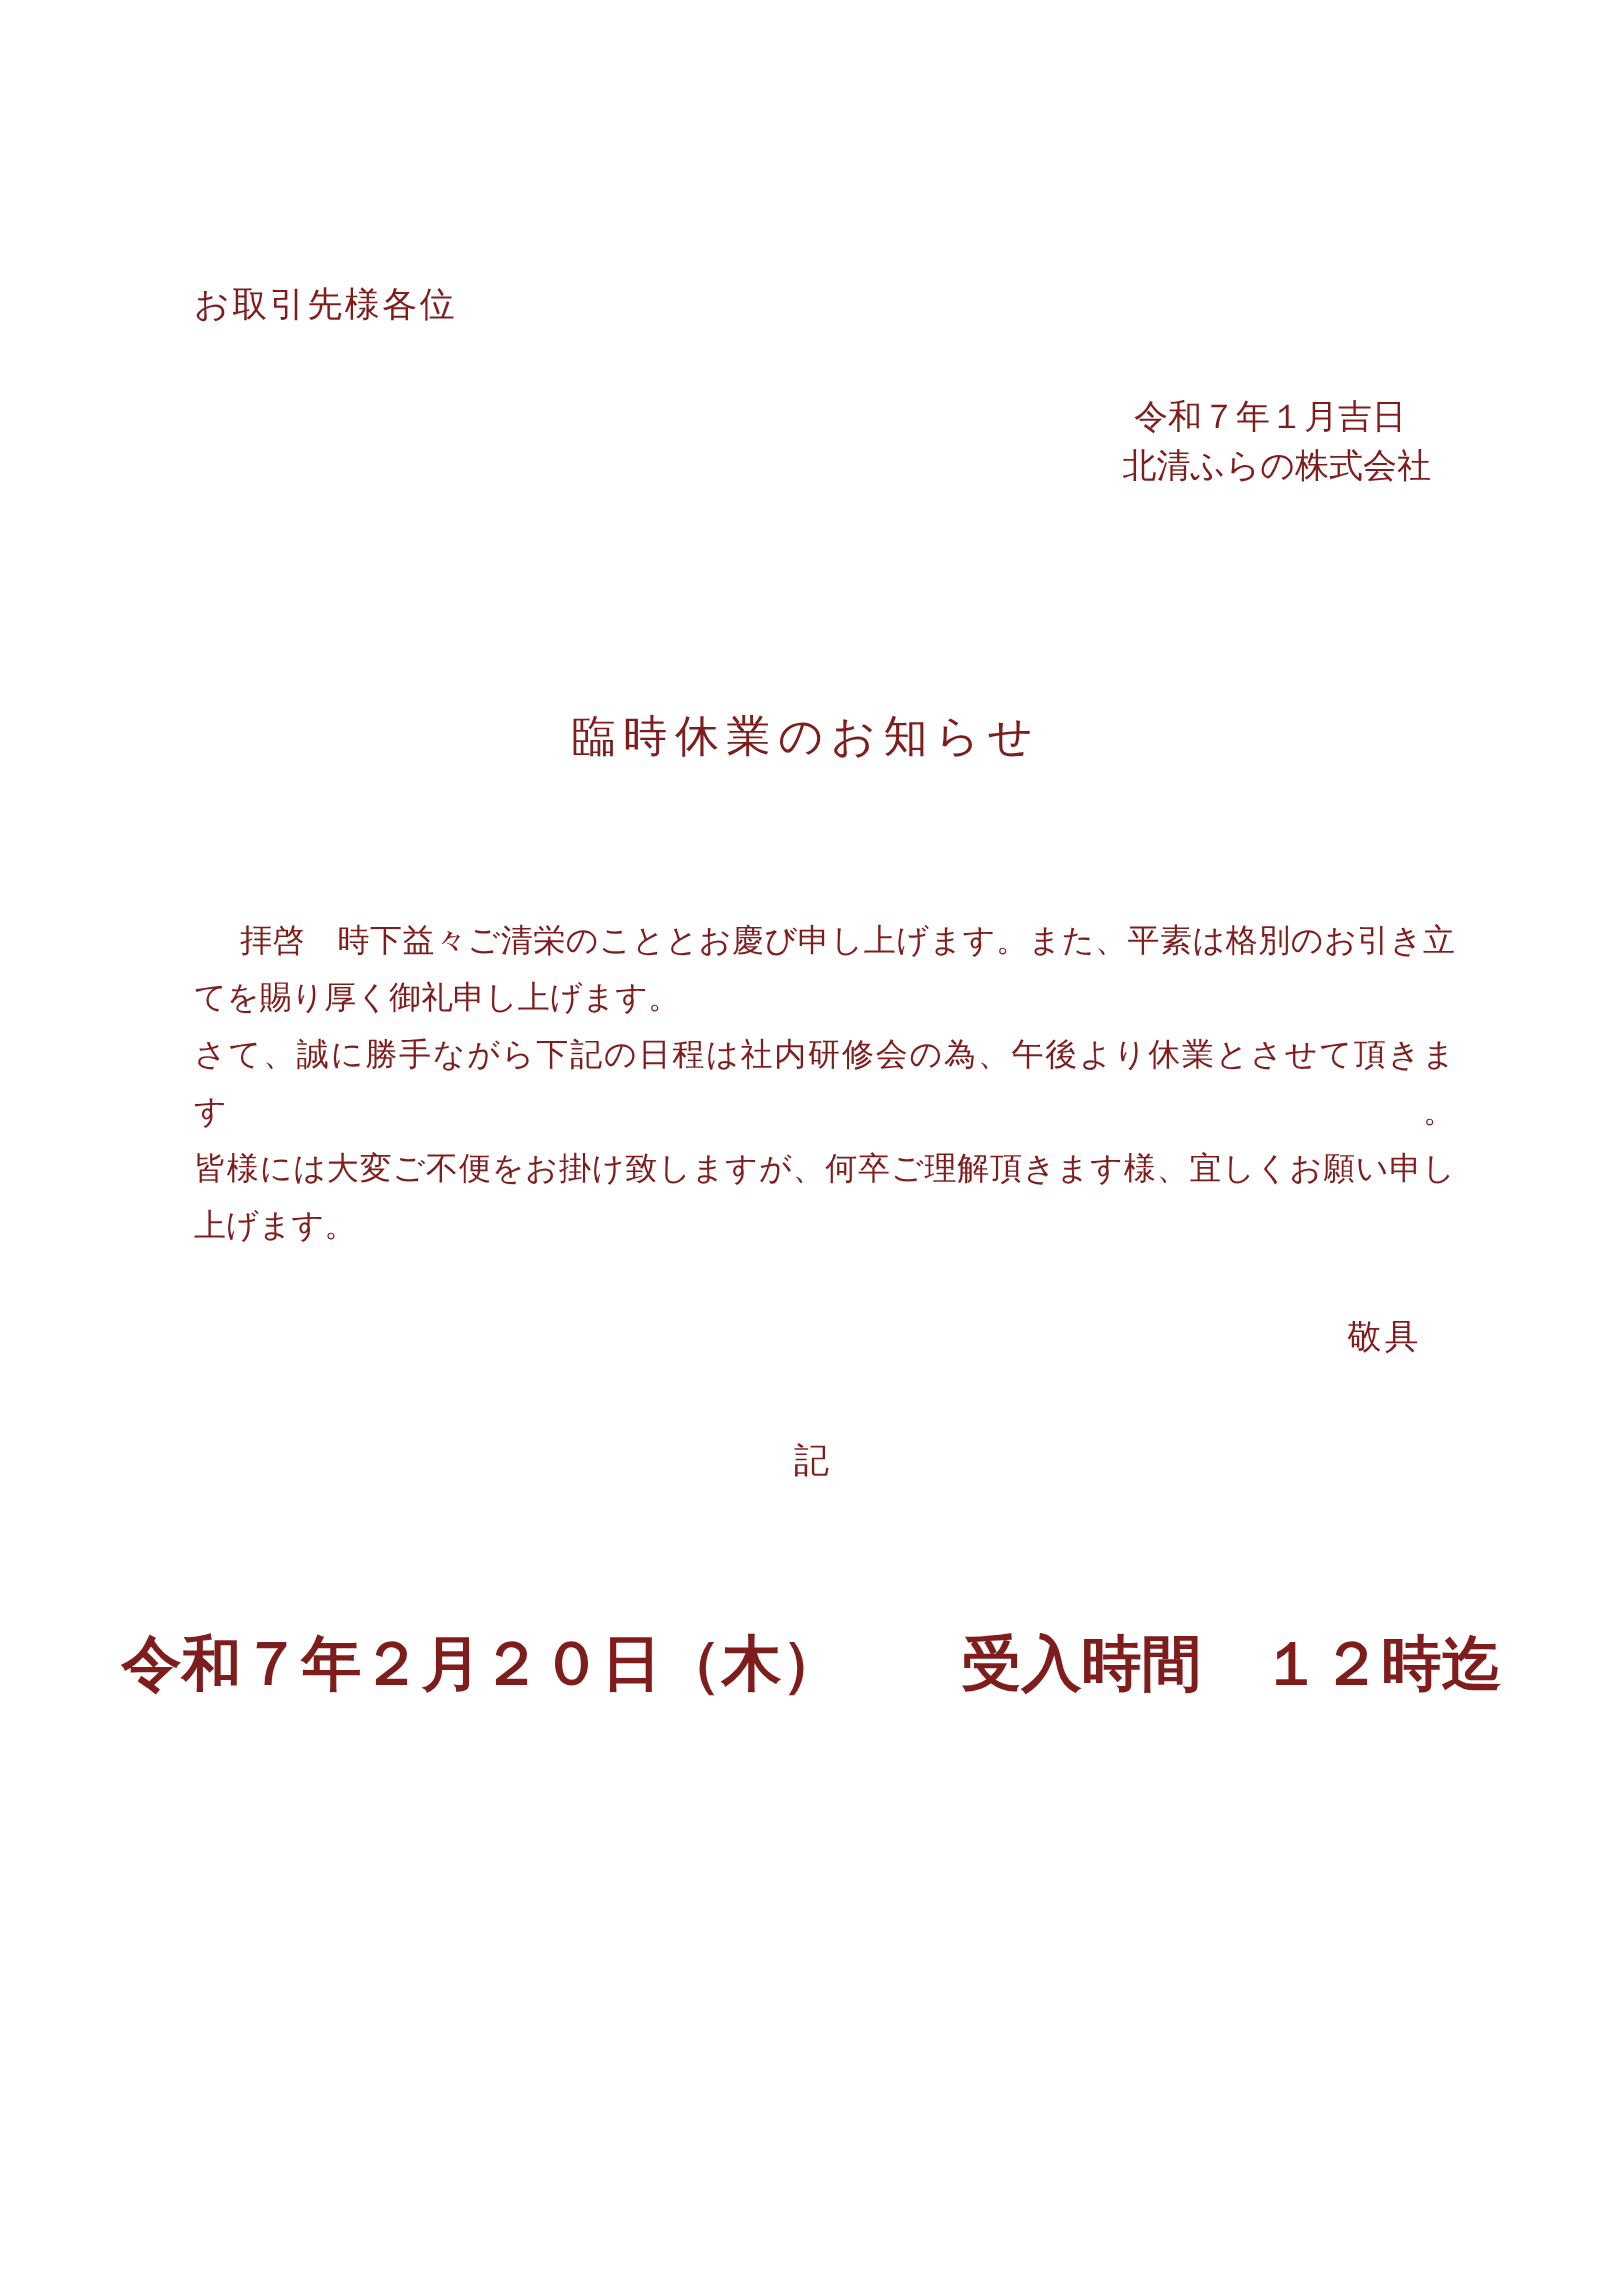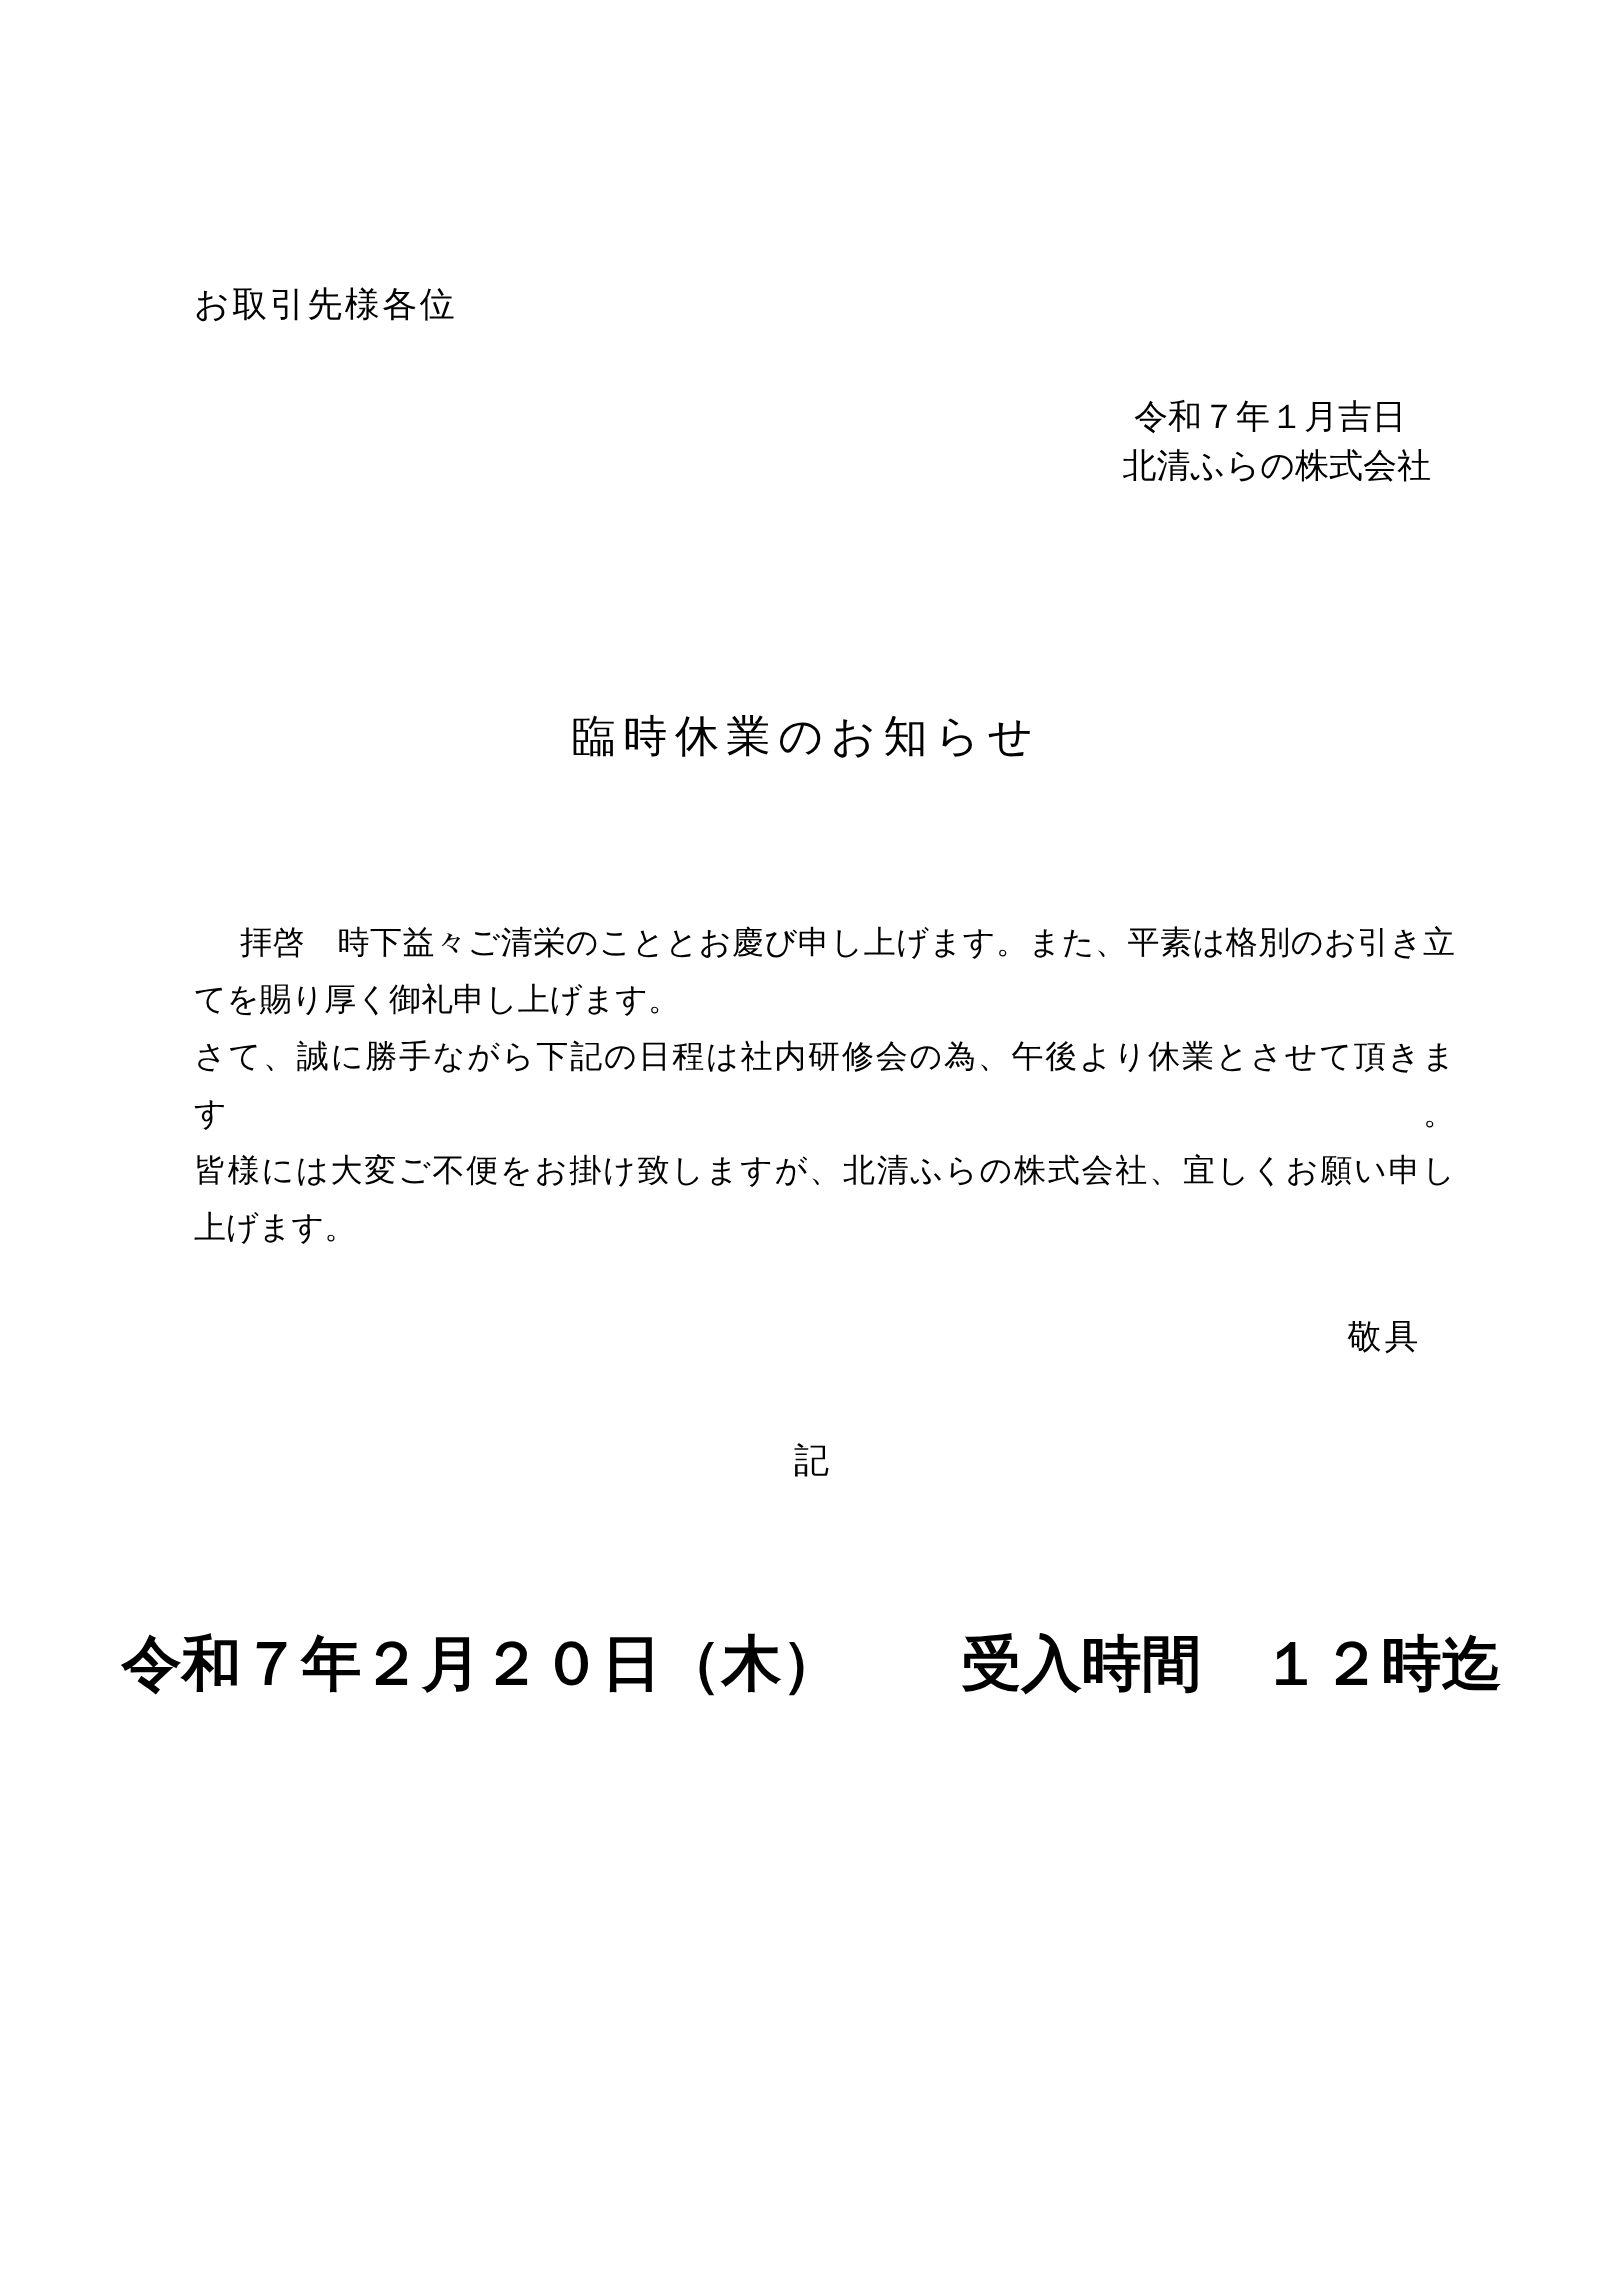--- a/index.html
+++ b/index.html
@@ -5,22 +5,22 @@
   html, body {
     margin: 0;
     padding: 0;
     background: #ffffff;
   }
   .page {
     position: relative;
     width: 1623px;
     height: 2295px;
     background: #ffffff;
-    color: #000000;
-    font-family: Liberation Serif, serif;
+    color: #7f1d1d;
+    font-family: Liberation Mono, monospace;
     overflow: hidden;
   }
   .abs { position: absolute; }
 
   .recipient {
     left: 194px;
     top: 281px;
     font-size: 35px;
     letter-spacing: 2.5px;
     white-space: nowrap;
@@ -99,21 +99,21 @@
   <div class="abs issue-date">令和７年１月吉日</div>
 
   <div class="abs company-name">北清ふらの株式会社</div>
 
   <div class="abs notice-title">臨時休業のお知らせ</div>
 
   <div class="abs body-block">
     <div class="body-line justify indent">拝啓　時下益々ご清栄のこととお慶び申し上げます。また、平素は格別のお引き立</div>
     <div class="body-line">てを賜り厚く御礼申し上げます。</div>
     <div class="body-line justify">さて、誠に勝手ながら下記の日程は社内研修会の為、午後より休業とさせて頂きます。</div>
-    <div class="body-line justify">皆様には大変ご不便をお掛け致しますが、北清ふらの株式会社、宜しくお願い申し</div>
+    <div class="body-line justify">皆様には大変ご不便をお掛け致しますが、何卒ご理解頂きます様、宜しくお願い申し</div>
     <div class="body-line">上げます。</div>
   </div>
 
   <div class="abs closing-keigu">敬具</div>
 
   <div class="abs record-marker">記</div>
 
   <div class="abs schedule-line">令和７年２月２０日（木）　　受入時間　１２時迄</div>
 
 </div>

